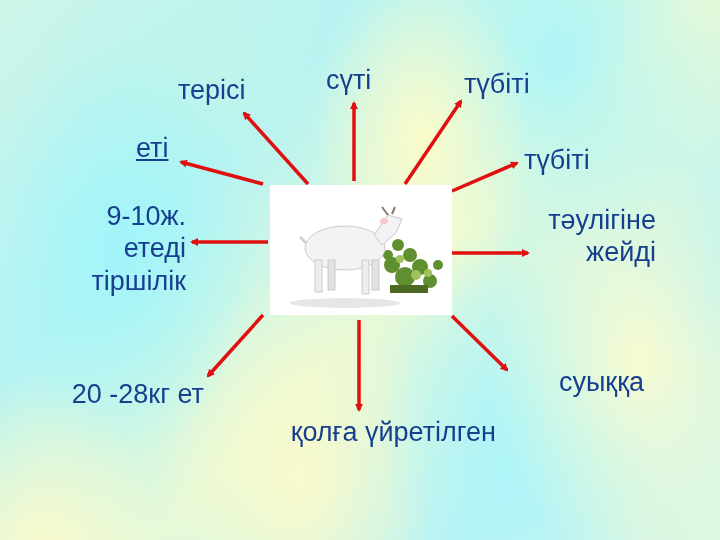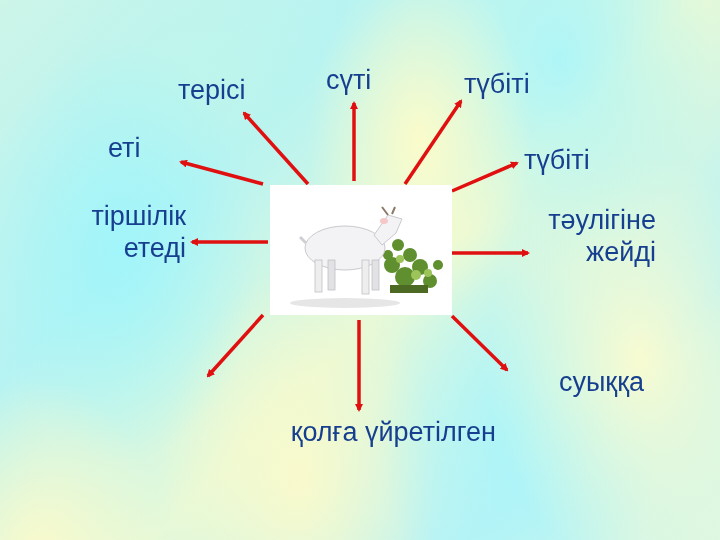--- a/index.html
+++ b/index.html
@@ -79,34 +79,36 @@
     <path d="M104,50 L118,30 L132,34 L126,48 L112,60 Z" fill="#f3f3f5" stroke="#c9c9cf" stroke-width="1"></path>
     <path d="M118,30 L112,22 M122,29 L125,22" stroke="#8a7a6a" stroke-width="2"></path>
     <ellipse cx="114" cy="36" rx="4" ry="3" fill="#f4c8c8"></ellipse>
     <path d="M36,58 L30,52" stroke="#d0d0d4" stroke-width="3"></path>
   </svg>
 </div>
 
 <p class="lbl" style="left:178px; top:74px;">терісі</p>
 <p class="lbl" style="left:326px; top:64px;">сүті</p>
 <p class="lbl" style="left:464px; top:68px;">түбіті</p>
-<p class="lbl" style="left:108px; top:132px;">еті</p>
+<p class="lbl" style="left:136px; top:132px;text-decoration:underline;">еті</p>
 <p class="lbl" style="left:524px; top:144px;">түбіті</p>
 
 <div class="lbl" style="left:56px; top:200px; width:130px;">
+  <div>9-10ж.</div>
+  <div>етеді</div>
   <div>тіршілік</div>
-  <div>етеді</div>
 </div>
 
 <div class="lbl" style="left:526px; top:204px; width:130px;">
   <div>тәулігіне</div>
   <div>жейді</div>
 </div>
 
 <div class="lbl" style="left:36px; top:378px; width:168px;">
+  <div>20 -28кг ет</div>
 </div>
 
 <div class="lbl" style="left:240px; top:416px; width:256px;">
   <div>қолға үйретілген</div>
 </div>
 
 <div class="lbl" style="left:514px; top:366px; width:130px;">
   <div>суыққа</div>
 </div>
 

